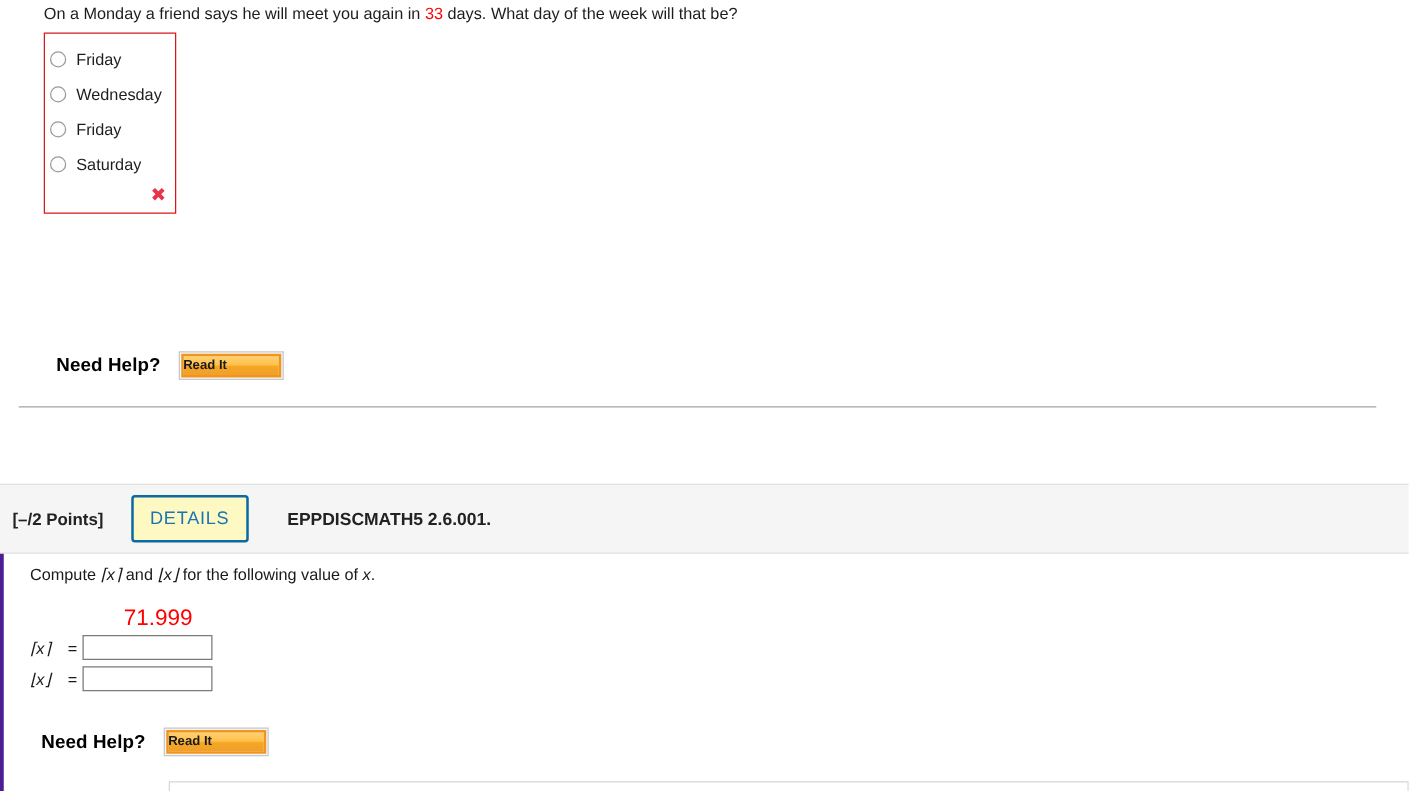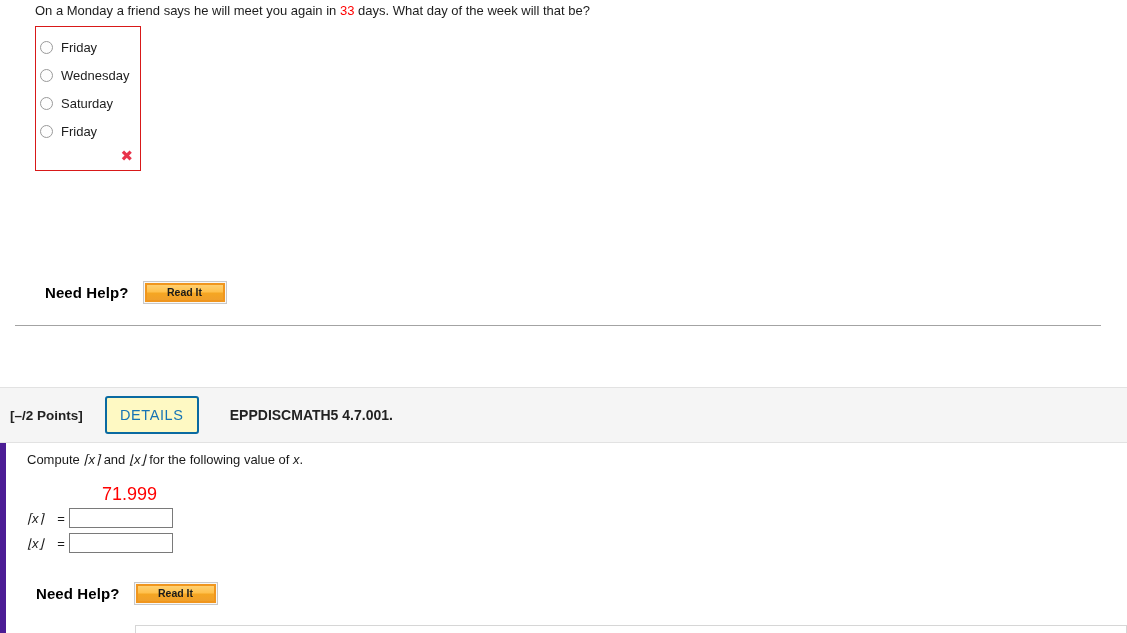--- a/index.html
+++ b/index.html
@@ -119,21 +119,20 @@
     padding: 1px;
     border: 1px solid #c8c8c8;
     background: #f7f7f7;
     line-height: 0;
   }
   .readit-inner {
     display: block;
     width: 76px;
     height: 15px;
     line-height: 15px;
-    text-align: center;
     font-size: 10.5px;
     font-weight: bold;
     color: #1a1a1a;
     border: 2px solid #f0961e;
     background: linear-gradient(to bottom, #ffd071 0%, #ffc14d 45%, #f5a623 55%, #f0a02b 100%);
     font-family: "Liberation Sans", sans-serif;
   }
 
   
   .q2-header {
@@ -180,21 +179,21 @@
   }
 
   
   .q2-body {
     position: absolute;
     left: 0;
     top: 443px;
     width: 1127px;
     height: 190px;
     box-sizing: border-box;
-    border-left: 6px solid #4c1d95;
+    border-left: 3px solid #4c1d95;
   }
   .q2-stem {
     position: absolute;
     left: 21px;
     top: 9px;
     font-size: 13px;
     line-height: 16px;
     white-space: nowrap;
   }
   .ital {
@@ -263,44 +262,44 @@
 
     <div class="choice-row">
       <span class="radio"></span>
       <span class="choice-label">Wednesday</span>
     </div>
 
 
 
     <div class="choice-row">
       <span class="radio"></span>
-      <span class="choice-label">Saturday</span>
+      <span class="choice-label">Friday</span>
     </div>
 
     <div class="choice-row">
       <span class="radio"></span>
-      <span class="choice-label">Friday</span>
+      <span class="choice-label">Saturday</span>
     </div>
 
     <div class="wrong-mark">✖</div>
   </div>
 
   <div class="help-row" style="left:30px; top:281px;">
     <span class="help-label">Need Help?</span>
     <span class="readit-btn">
       <span class="readit-inner">Read It</span>
     </span>
   </div>
 
 </div>
 
 <div class="q2-header">
   <span class="points">[–/2 Points]</span>
   <span class="details-btn">DETAILS</span>
-  <span class="qcode">EPPDISCMATH5 4.7.001.</span>
+  <span class="qcode">EPPDISCMATH5 2.6.001.</span>
 </div>
 
 <div class="q2-body">
 
   <div class="q2-stem"><span>Compute </span><span class="ital">⌈x⌉</span><span> and </span><span class="ital">⌊x⌋</span><span> for the following value of </span><span class="ital">x</span><span>.</span></div>
 
   <div class="q2-value">71.999</div>
 
   <div class="ans-row" style="left:21px; top:65px;">
     <span class="ans-label ital">⌈x⌉</span>

